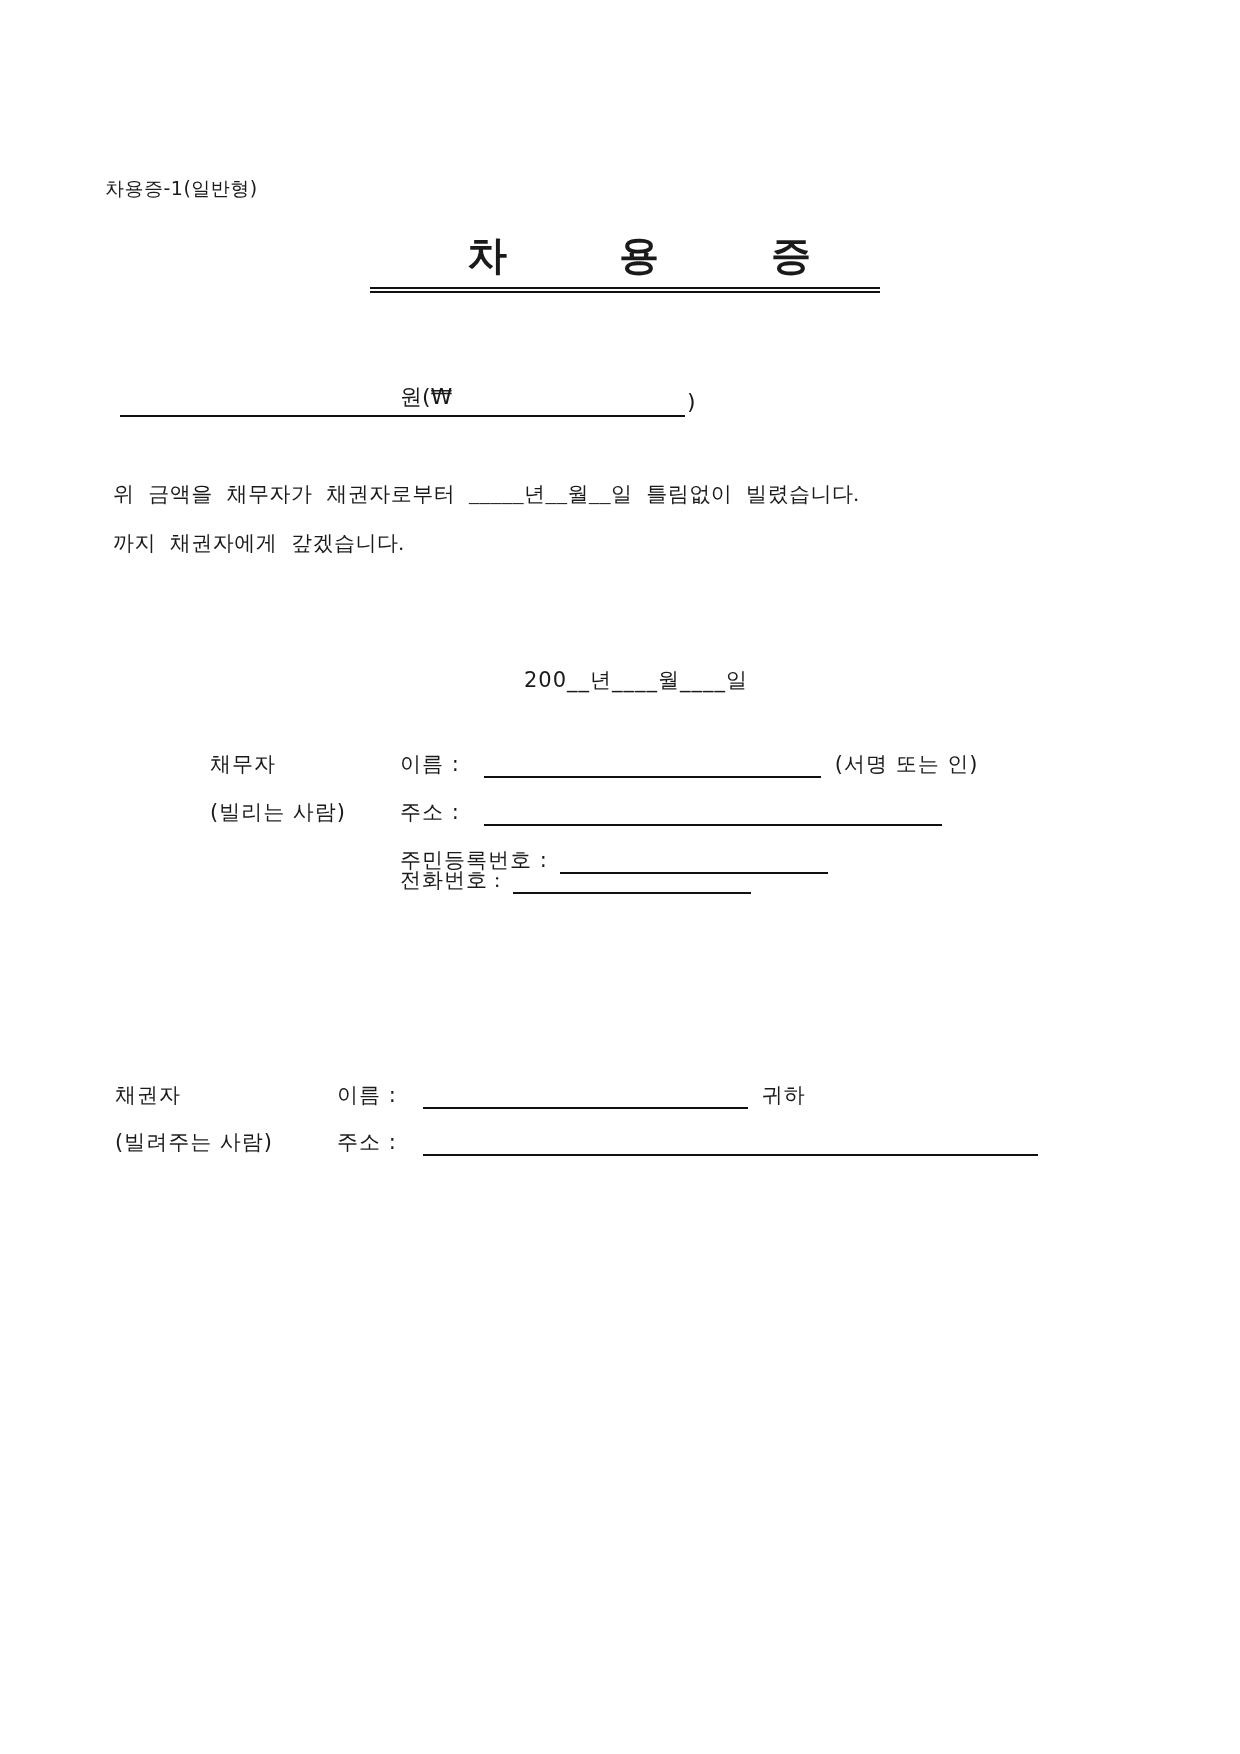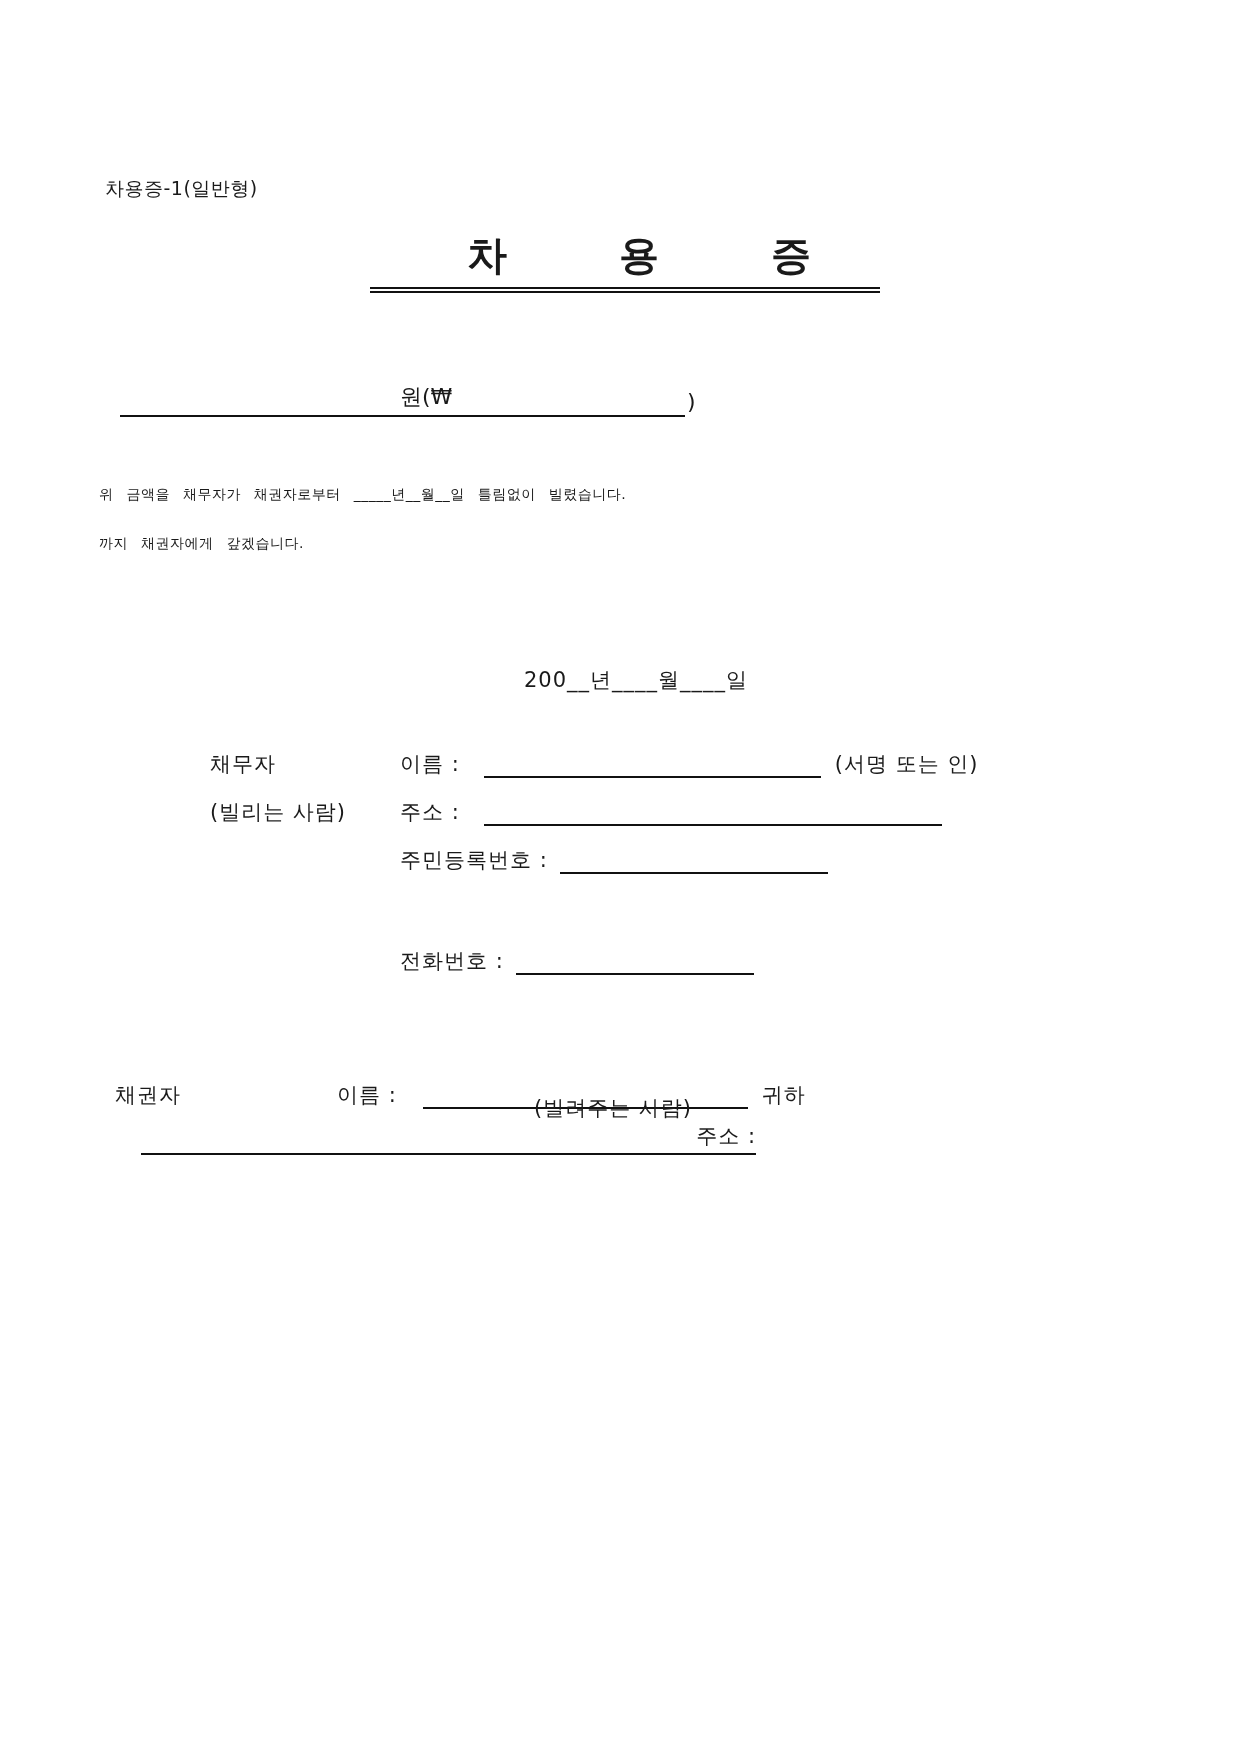--- a/index.html
+++ b/index.html
@@ -56,28 +56,29 @@
     padding-bottom: 3px;
     border-bottom: 2px solid #111;
     white-space: nowrap;
   }
   .amount-close {
     margin-left: 2px;
     padding-bottom: 3px;
   }
   .body-text {
     position: absolute;
-    left: 99px;
+    left: 113px;
     top: 470px;
     width: 1060px;
-    font-size: 14px;
+    font-size: 21px;
     line-height: 49px;
     letter-spacing: 0.5px;
     word-spacing: 8px;
     white-space: nowrap;
+    font-family: Liberation Serif, serif;
   }
   .date-line {
     position: absolute;
     left: 0;
     top: 666px;
     width: 1240px;
     text-align: center;
     font-size: 21px;
     letter-spacing: 1px;
     margin-left: 16px;
@@ -143,32 +144,32 @@
     <span>주소 :</span>
     <span class="uline" style="width:458px; margin-left:24px;"></span>
   </div>
 
   <div class="form-row debtor-row" style="top:846px;">
     <div class="col1"></div>
     <span>주민등록번호 :</span>
     <span class="uline" style="width:268px; margin-left:12px;"></span>
   </div>
 
-  <div class="form-row debtor-row" style="top:947px;">
+  <div class="form-row debtor-row" style="top:866px;font-family:Liberation Serif, serif;">
     <div class="col1"></div>
     <span>전화번호 :</span>
     <span class="uline" style="width:238px; margin-left:12px;"></span>
   </div>
 
   <div class="form-row creditor-row" style="top:1081px;">
     <div class="col1">채권자</div>
     <span>이름 :</span>
     <span class="uline" style="width:325px; margin-left:26px;"></span>
     <span class="suffix">귀하</span>
   </div>
 
-  <div class="form-row creditor-row" style="top:1094px;flex-direction:column;">
+  <div class="form-row creditor-row" style="top:1128px;">
     <div class="col1">(빌려주는 사람)</div>
     <span>주소 :</span>
     <span class="uline" style="width:615px; margin-left:26px;"></span>
   </div>
 
 </div>
 
 </body></html>

